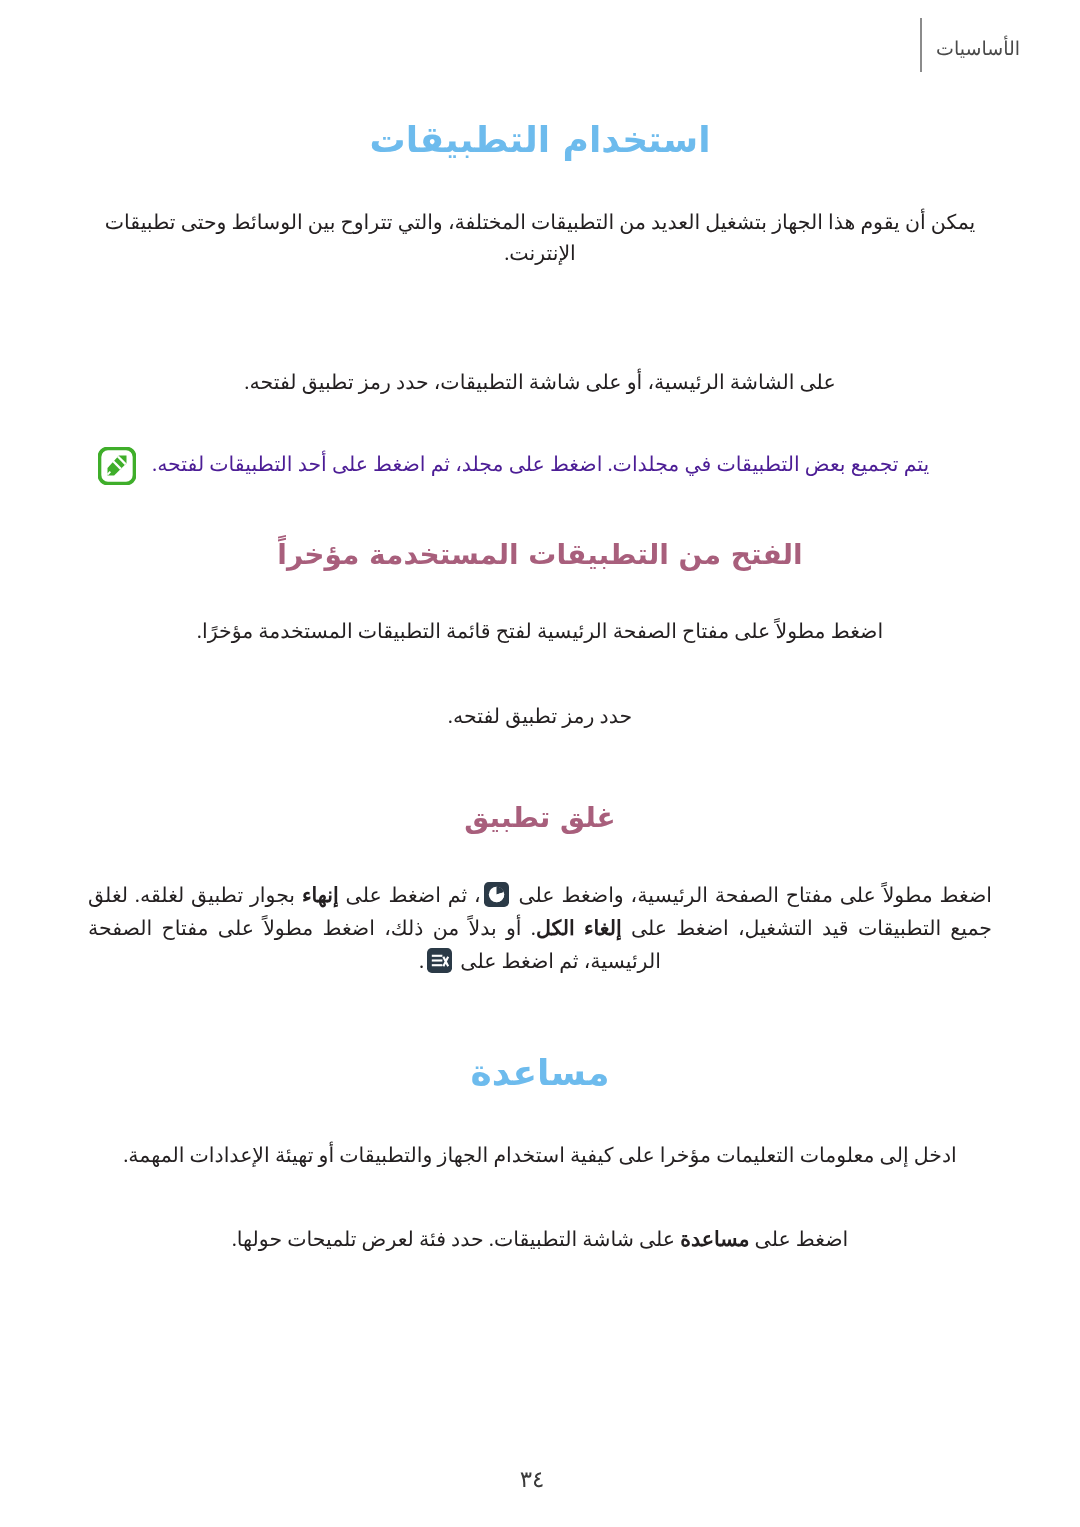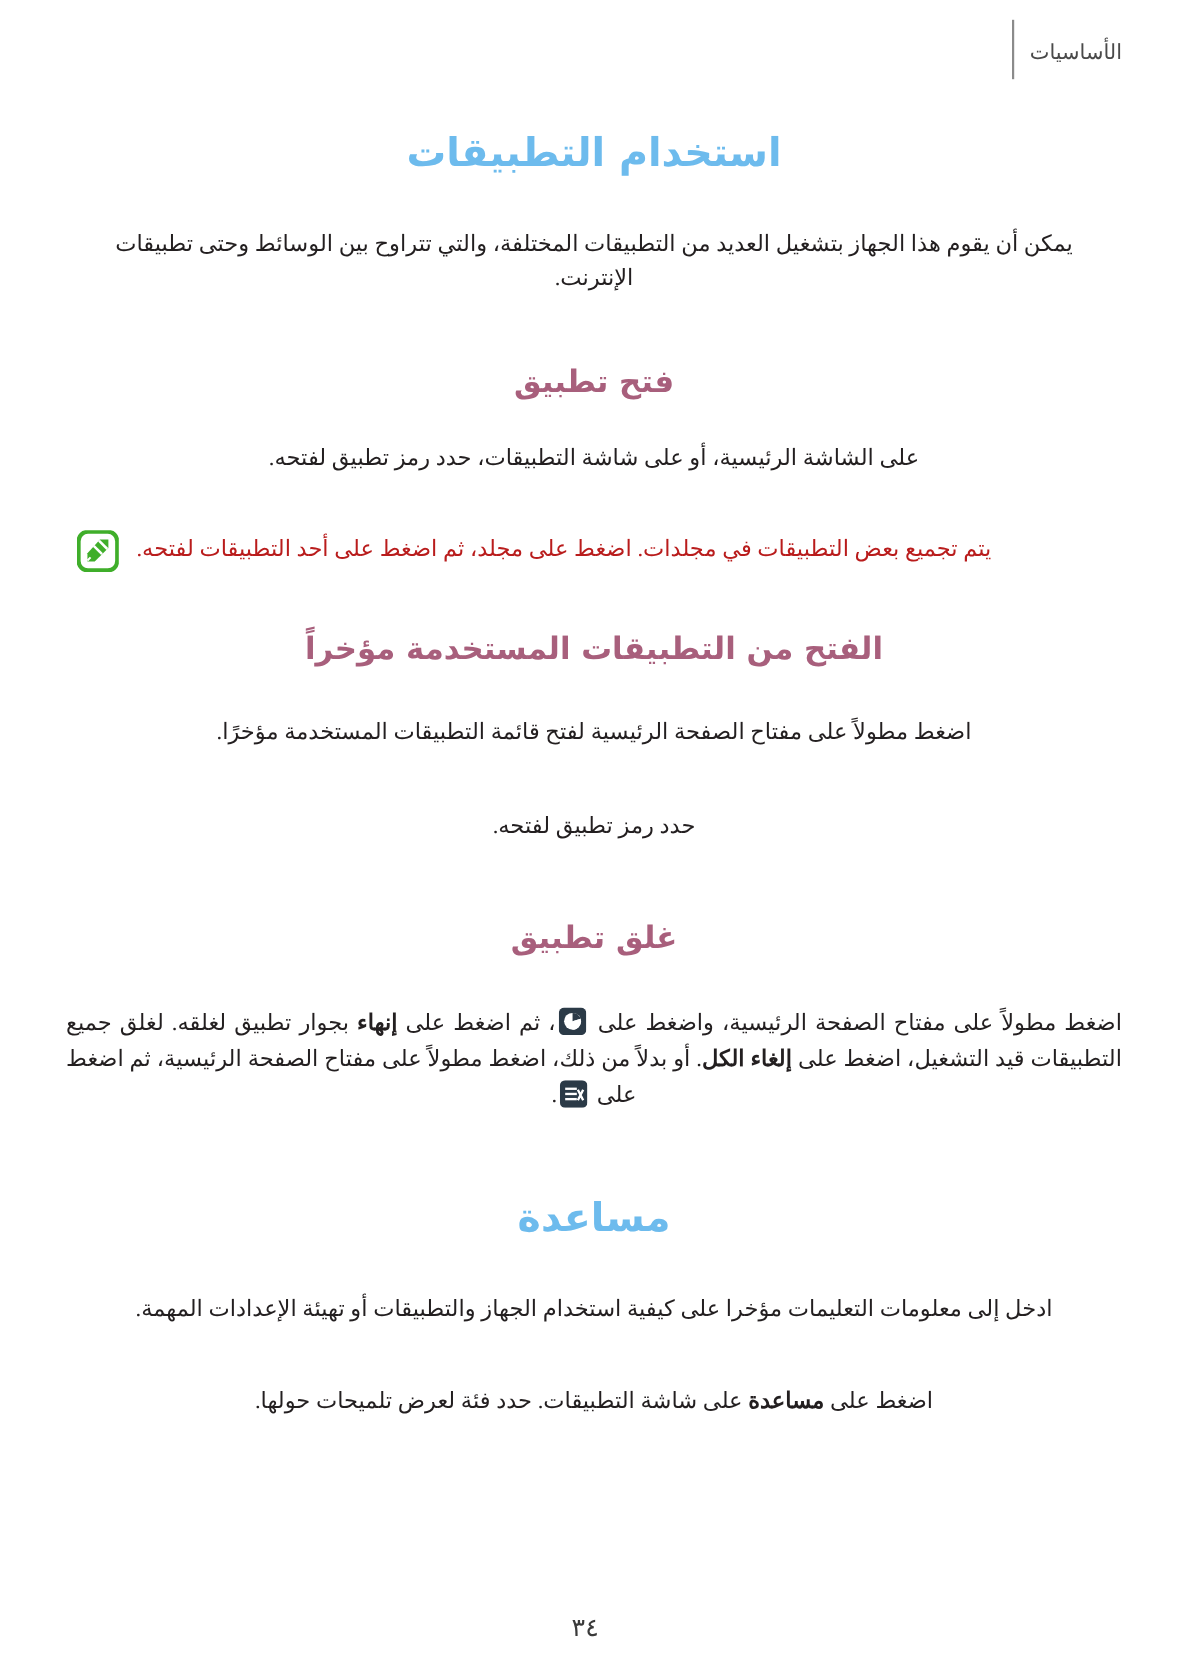--- a/index.html
+++ b/index.html
@@ -14,21 +14,21 @@
     font-family: "Liberation Serif", "DejaVu Serif", serif;
     color: #231f20;
     overflow: hidden;
   }
 
   .page {
     position: relative;
     width: 1080px;
     height: 1527px;
     box-sizing: border-box;
-    padding: 0 60px;
+    padding: 0 88px;
   }
 
   
   .header {
     position: absolute;
     top: 28px;
     right: 60px;
     display: flex;
     flex-direction: row;
     align-items: center;
@@ -97,21 +97,21 @@
     flex-direction: row;
     align-items: flex-start;
     justify-content: flex-end;
     gap: 16px;
     padding-left: 10px;
   }
   .note-text {
     font-size: 20.5px;
     line-height: 1.5;
     text-align: right;
-    color: #b91c1c;
+    color: #4c1d95;
     flex: 0 1 auto;
     padding-top: 2px;
   }
   .note-icon {
     flex: 0 0 auto;
     width: 38px;
     height: 38px;
   }
 
   
@@ -156,21 +156,20 @@
   </div>
 
   <h1 class="h1">استخدام التطبيقات</h1>
 
   <div class="sp-30"></div>
 
   <p class="body">يمكن أن يقوم هذا الجهاز بتشغيل العديد من التطبيقات المختلفة، والتي تتراوح بين الوسائط وحتى تطبيقات الإنترنت.</p>
 
   <div class="sp-44"></div>
 
-  <h2 class="h2">فتح تطبيق</h2>
   <div class="sp-22"></div>
   <p class="body">على الشاشة الرئيسية، أو على شاشة التطبيقات، حدد رمز تطبيق لفتحه.</p>
 
   <div class="sp-34"></div>
 
   <div class="note">
     <span class="note-text">يتم تجميع بعض التطبيقات في مجلدات. اضغط على مجلد، ثم اضغط على أحد التطبيقات لفتحه.</span>
     <span class="note-icon">
       <svg viewBox="0 0 40 40" width="38" height="38" aria-hidden="true">
         <rect x="1.5" y="1.5" width="37" height="37" rx="9" ry="9" fill="none" stroke="#3fae2a" stroke-width="4"></rect>

